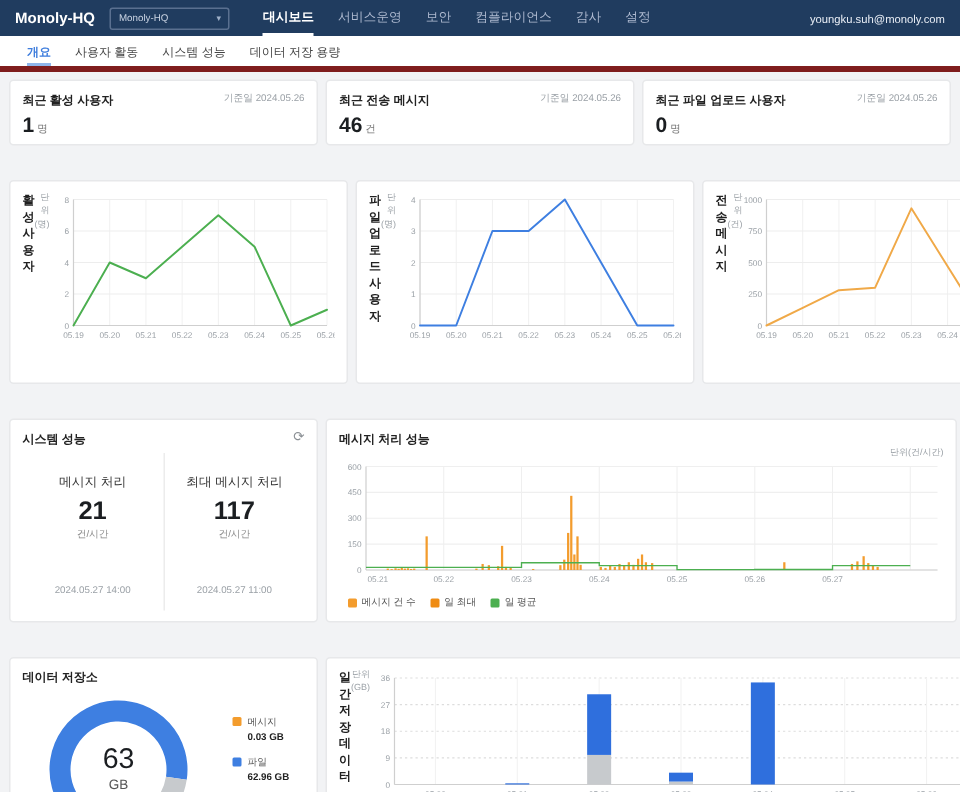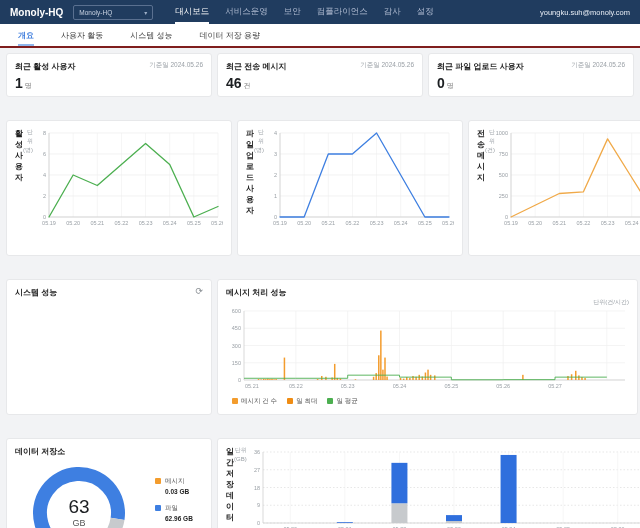--- a/index.html
+++ b/index.html
@@ -8,26 +8,26 @@
 
   
   .navbar { height:24px; background:#203c5f; display:flex; align-items:center; padding:0 10px; }
   .logo { color:#fff; font-weight:bold; font-size:10px; margin-right:10px; }
   .ws-select { display:flex; align-items:center; justify-content:space-between; width:80px; height:15px;
     border:1px solid #5a7090; border-radius:2px; padding:0 5px; margin-right:14px; cursor:pointer; }
   .ws-select span { color:#c9d3e2; font-size:6.5px; }
   .nav-items { display:flex; height:100%; }
   .nav-item { color:#aebad0; font-size:8.5px; padding:0 8px; display:flex; align-items:center; height:100%;
     position:relative; cursor:pointer; }
-  .nav-item.active { color:#fff; font-weight:normal;text-align:right; }
+  .nav-item.active { color:#fff; font-weight:bold;text-align:right; }
   .nav-item.active::after { content:""; position:absolute; left:8px; right:8px; bottom:0; height:2px; background:#fff; }
   .nav-email { margin-left:auto; color:#e8edf5; font-size:7.5px; }
 
   
-  .tabs { height:24px; background:#fff; border-bottom:2px solid #7f1d1d; display:flex; align-items:stretch; padding:0 10px;gap:11px; }
+  .tabs { height:24px; background:#fff; border-bottom:4px solid #7f1d1d; display:flex; align-items:stretch; padding:0 10px; }
   .tab { font-size:8px; color:#444; display:flex; align-items:center; padding:0 8px; position:relative; cursor:pointer; }
   .tab.active { color:#3e7ddd; font-weight:bold; }
   .tab.active::after { content:""; position:absolute; left:8px; right:8px; bottom:0; height:2px; background:#8fb6ec; }
 
   
   main { padding:5px 6px; display:flex; flex-direction:column; gap:23px; }
   .row { display:flex; gap:5px; }
   .card { background:#fff; border:1px solid #e7e8ea; border-radius:3px; padding:7px 8px; position:relative; }
   .card-title { font-size:8px; font-weight:bold; color:#222; }
   .card-head { display:flex; justify-content:space-between; align-items:flex-start; }
@@ -243,20 +243,34 @@
             <polyline points="16,89 40.14285714285714,77.24 64.28571428571428,65.47999999999999 88.42857142857143,63.8 112.57142857142857,10.879999999999995 136.71428571428572,49.52 160.85714285714286,88.16 185,85.136" fill="none" stroke="#f0a948" stroke-width="1.3" stroke-linejoin="round" stroke-linecap="round"></polyline>
           </svg></div>
     </div>
   </section>
 
   <section class="row">
     <div class="card w206 h136" style="display:flex;flex-direction:column;">
       <div class="card-head">
         <div class="card-title">시스템 성능</div>
         <div class="refresh">⟳</div>
+      </div>
+      <div class="sys-body">
+        <div class="sys-col">
+          <div class="sys-label">메시지 처리</div>
+          <div class="sys-value">21</div>
+          <div class="sys-unit">건/시간</div>
+          <div class="sys-time">2024.05.27 14:00</div>
+        </div>
+        <div class="sys-col">
+          <div class="sys-label">최대 메시지 처리</div>
+          <div class="sys-value">117</div>
+          <div class="sys-unit">건/시간</div>
+          <div class="sys-time">2024.05.27 11:00</div>
+        </div>
       </div>
     </div>
 
     <div class="card wide h136" style="display:flex;flex-direction:column;">
       <div class="card-title">메시지 처리 성능</div>
       <div class="unit-row">단위(건/시간)</div>
       <div class="chart-box"><svg width="403" height="84" viewBox="0 0 403 84">
             <line x1="18" y1="73" x2="399" y2="73" stroke="#efefef" stroke-width="0.7"></line>
             <text x="15" y="75" text-anchor="end" font-size="5.5" fill="#9aa0a6">0</text>
             <line x1="18" y1="55.75" x2="399" y2="55.75" stroke="#efefef" stroke-width="0.7"></line>

